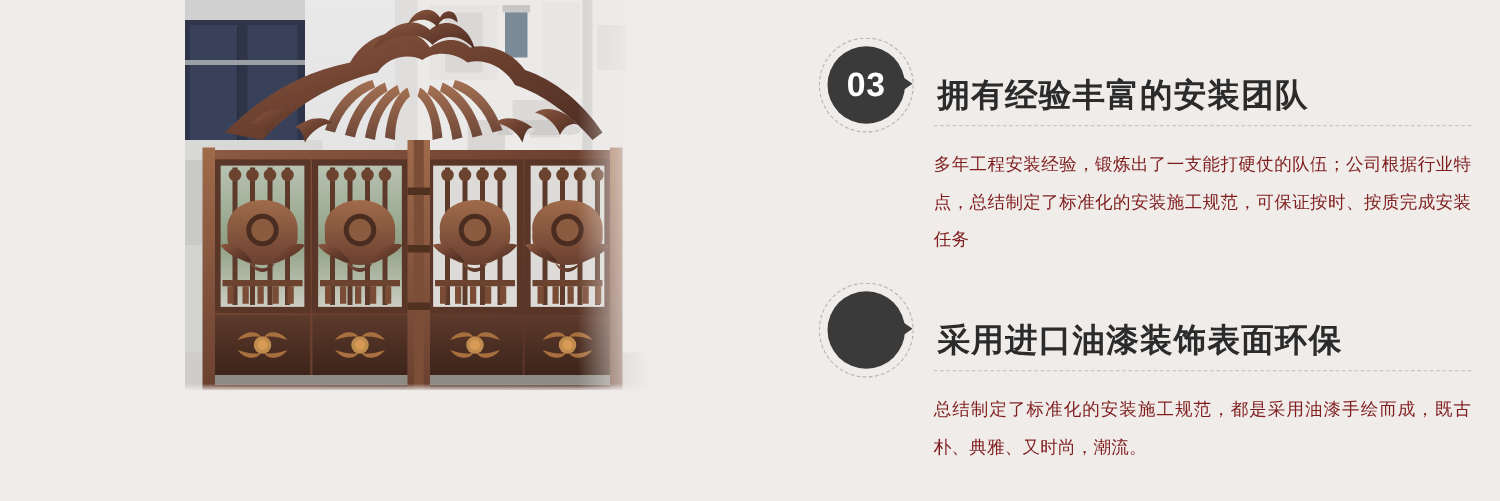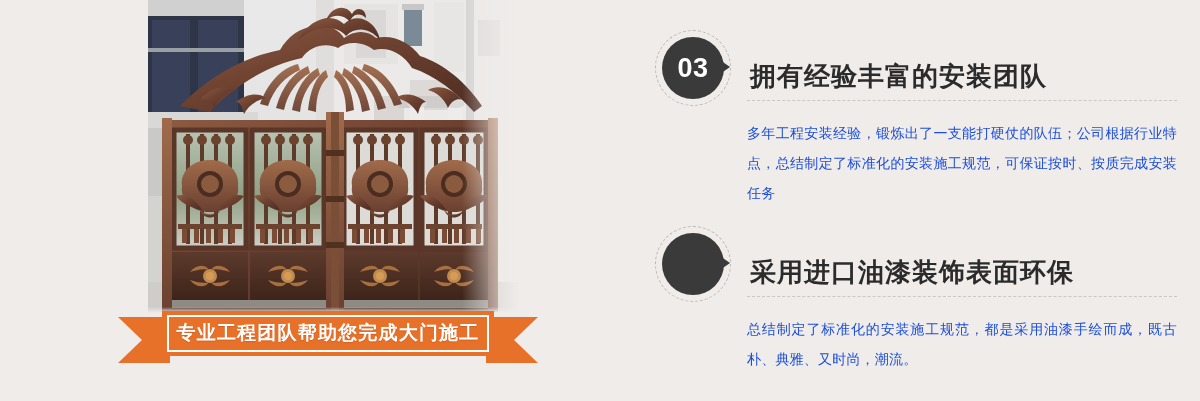--- a/index.html
+++ b/index.html
@@ -152,23 +152,24 @@
     height: 0;
     border-top: 1px dashed #cbc7c4;
   }
   .feature-body {
     position: absolute;
     left: 92px;
     top: 88px;
     width: 430px;
     font-size: 14px;
     line-height: 30px;
-    color: #1d4ed8;
+    color: #7f1d1d;
     letter-spacing: 0.2px;
     text-align: justify;
+    font-family: Liberation Mono, monospace;
   }
 </style>
 </head>
 <body>
 
 <div id="root">
 
   <div class="photo-wrap">
     <svg width="372" height="313" viewBox="0 0 372 313" xmlns="http://www.w3.org/2000/svg">
       <defs>
@@ -424,33 +425,20 @@
         <rect x="178" y="242" width="18" height="6"></rect>
       </g>
 
       <rect x="14" y="118" width="10" height="194" fill="url(#bronzeLight)"></rect>
       <rect x="340" y="118" width="10" height="194" fill="url(#bronzeLight)"></rect>
     </svg>
     <div class="photo-fade"></div>
     <div class="photo-fade-b"></div>
   </div>
 
-  <div class="ribbon">
-    <svg width="420" height="60" viewBox="0 0 420 60" xmlns="http://www.w3.org/2000/svg">
-
-      <path d="M0 6 L52 6 L52 52 L0 52 L24 29 Z" fill="#e8712a"></path>
-
-      <path d="M420 6 L368 6 L368 52 L420 52 L396 29 Z" fill="#e8712a"></path>
-
-      <rect x="44" y="0" width="332" height="45" fill="#e8712a"></rect>
-
-      <rect x="50" y="5" width="320" height="35" fill="none" stroke="#ffffff" stroke-width="2"></rect>
-    </svg>
-    <div class="ribbon-text">专业工程团队帮助您完成大门施工</div>
-  </div>
 
   <div class="features">
 
     <div class="feature f1">
       <div class="badge">
         <div class="ring"></div>
         <div class="disc"></div>
         <div class="nub"></div>
         <div class="num">03</div>
       </div>

